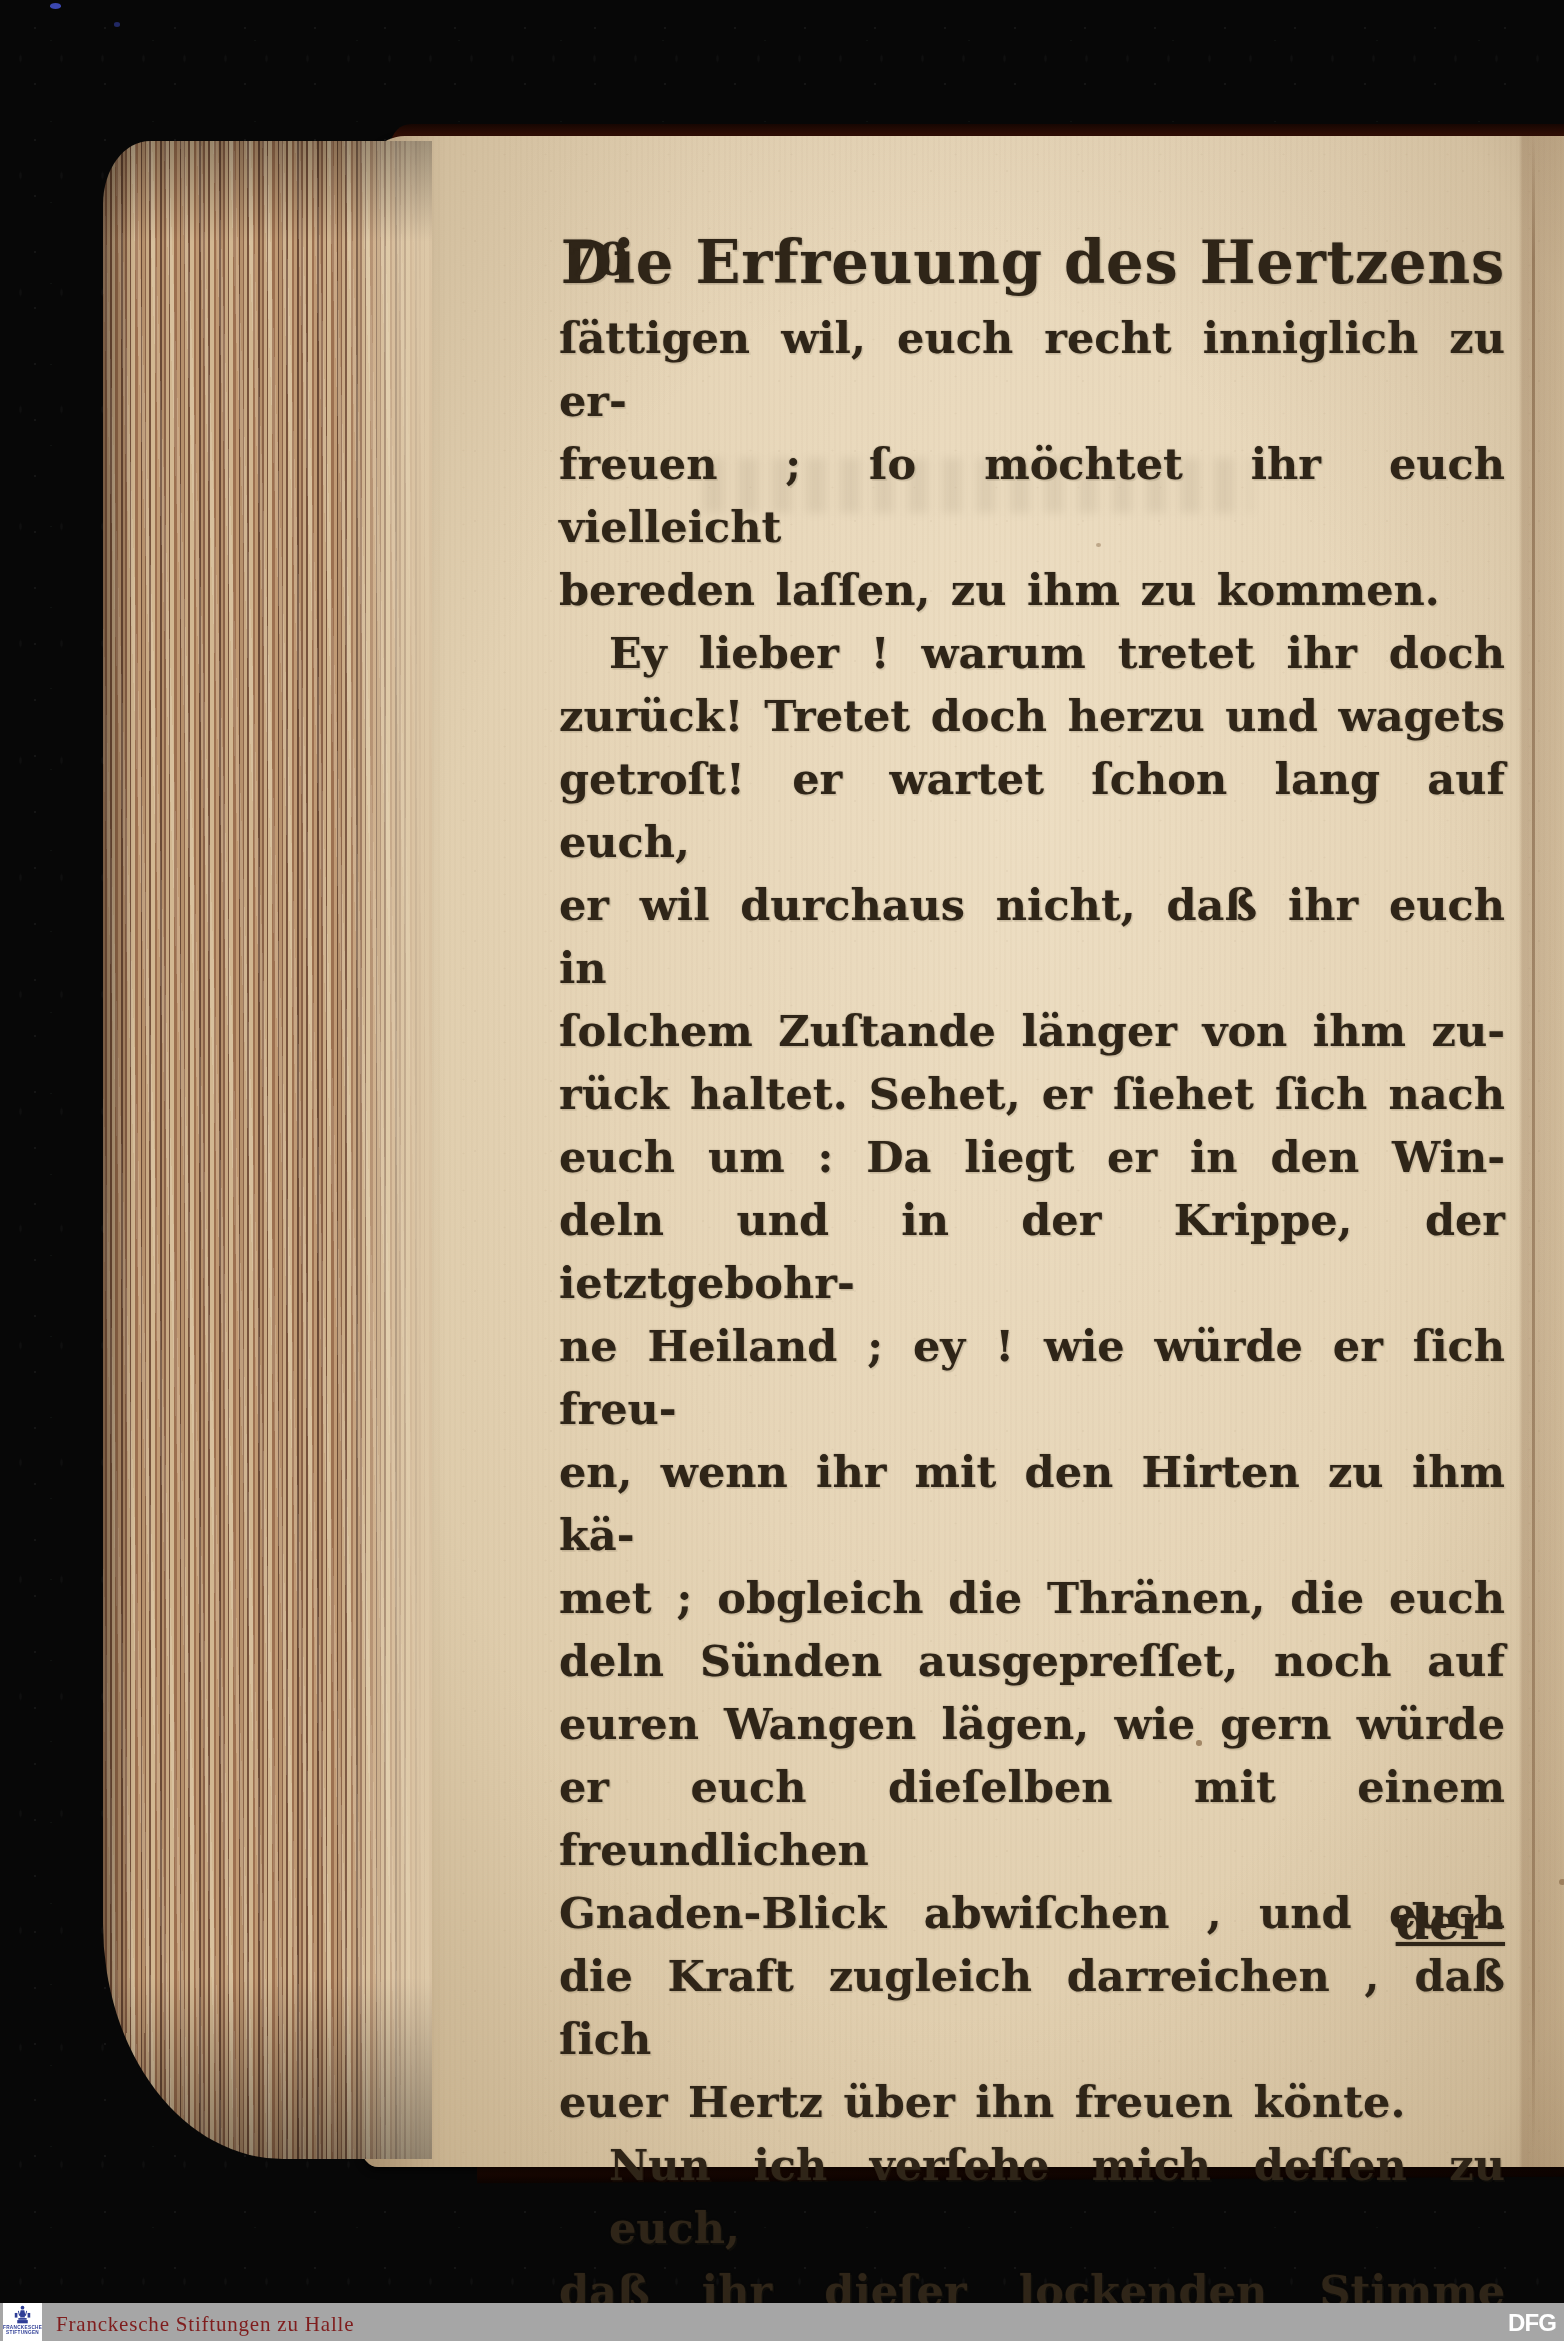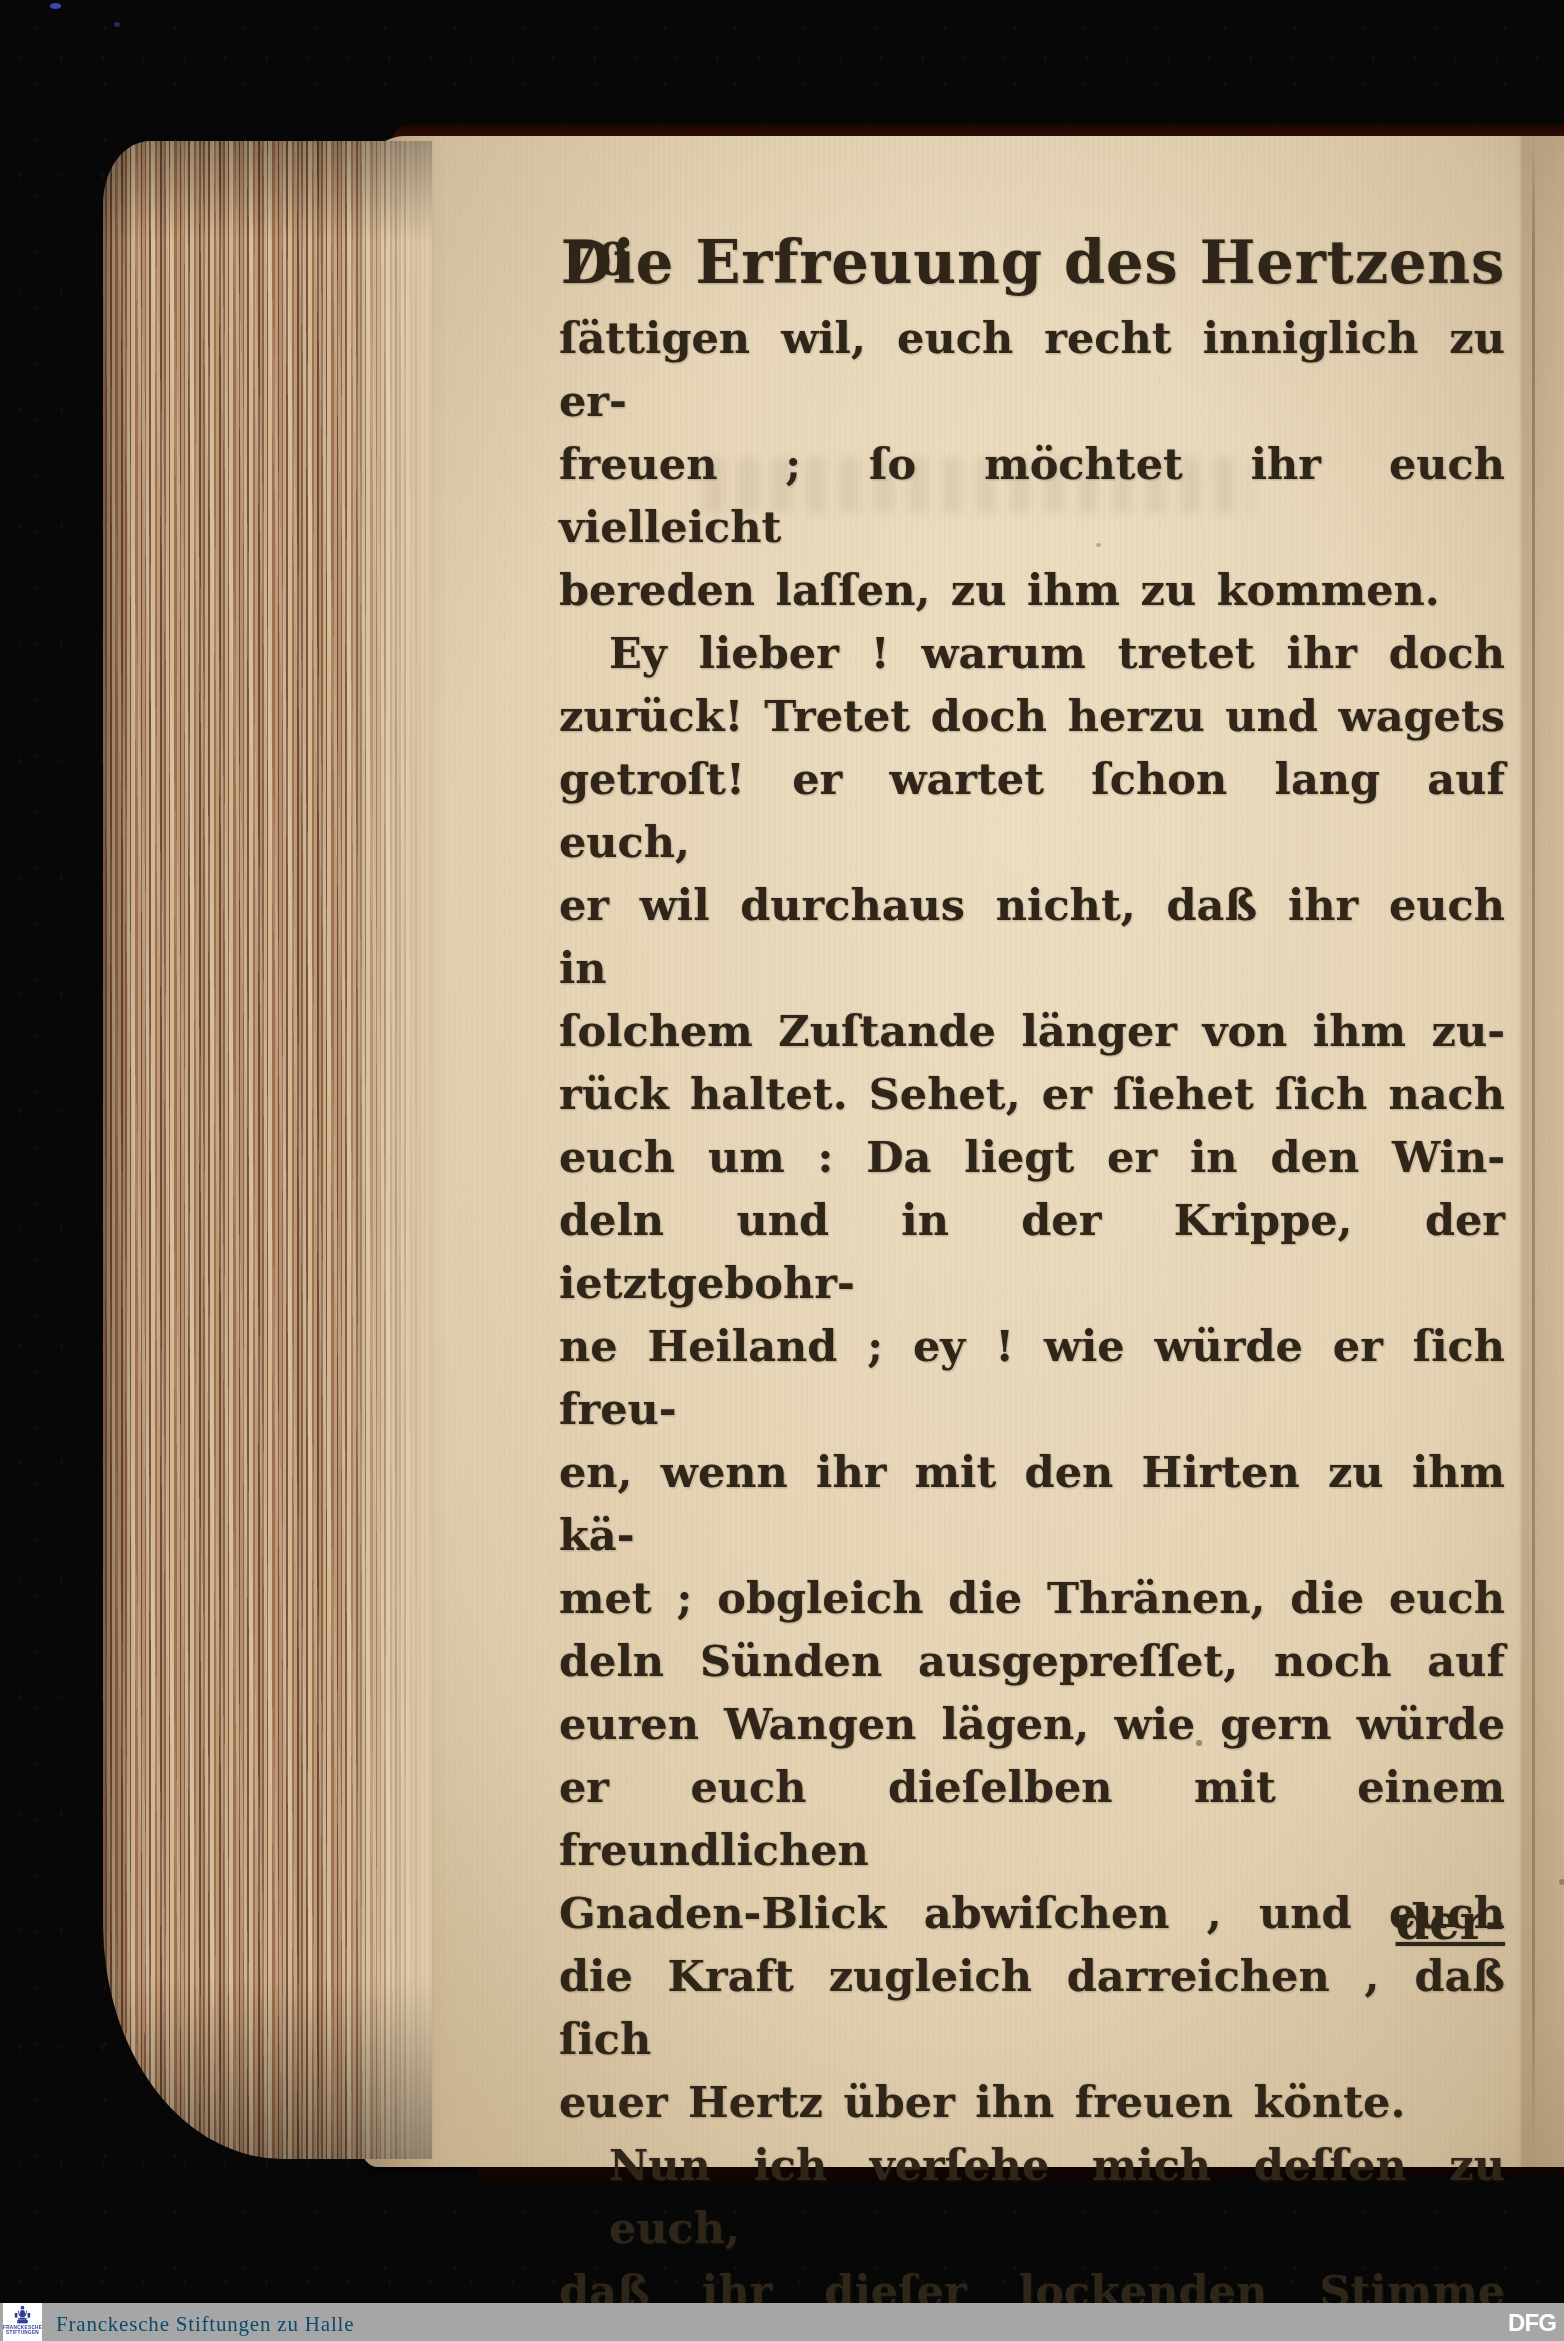--- a/index.html
+++ b/index.html
@@ -81,21 +81,21 @@
 
   
   .footerbar{position:absolute; left:0; top:2303px; width:1564px; height:39px; z-index:10;
     background:var(--footer-bar);}
   .logobox{position:absolute; left:3.1px; top:0; width:39px; height:39px; background:#fff;
     display:flex; flex-direction:column; align-items:center; justify-content:flex-start; padding-top:2.3px;}
   .emblem{width:17px; height:19px; display:block;}
   .logotext{margin-top:0.8px; font-family:"Liberation Sans", sans-serif; font-weight:700;
     font-size:4.7px; line-height:5.1px; color:var(--logo-blue); text-align:center; letter-spacing:0.3px;}
   .inst{position:absolute; left:56px; top:8.6px; font-family:"Liberation Serif", serif;
-    font-size:21px; color:#0c4a6e; letter-spacing:0.8px;}
+    font-size:21px; color:#7f1d1d; letter-spacing:0.8px;}
   .dfg{position:absolute; right:7.8px; top:6.3px; font-family:"Liberation Sans", sans-serif;
     font-weight:900; font-size:24px; letter-spacing:-0.8px; color:#fff;margin-left:12px;}
 </style>
 </head>
 <body>
 
 <div class="stage">
   <div class="bg-noise"></div>
   <div class="speck s1"></div>
   <div class="speck s2"></div>

